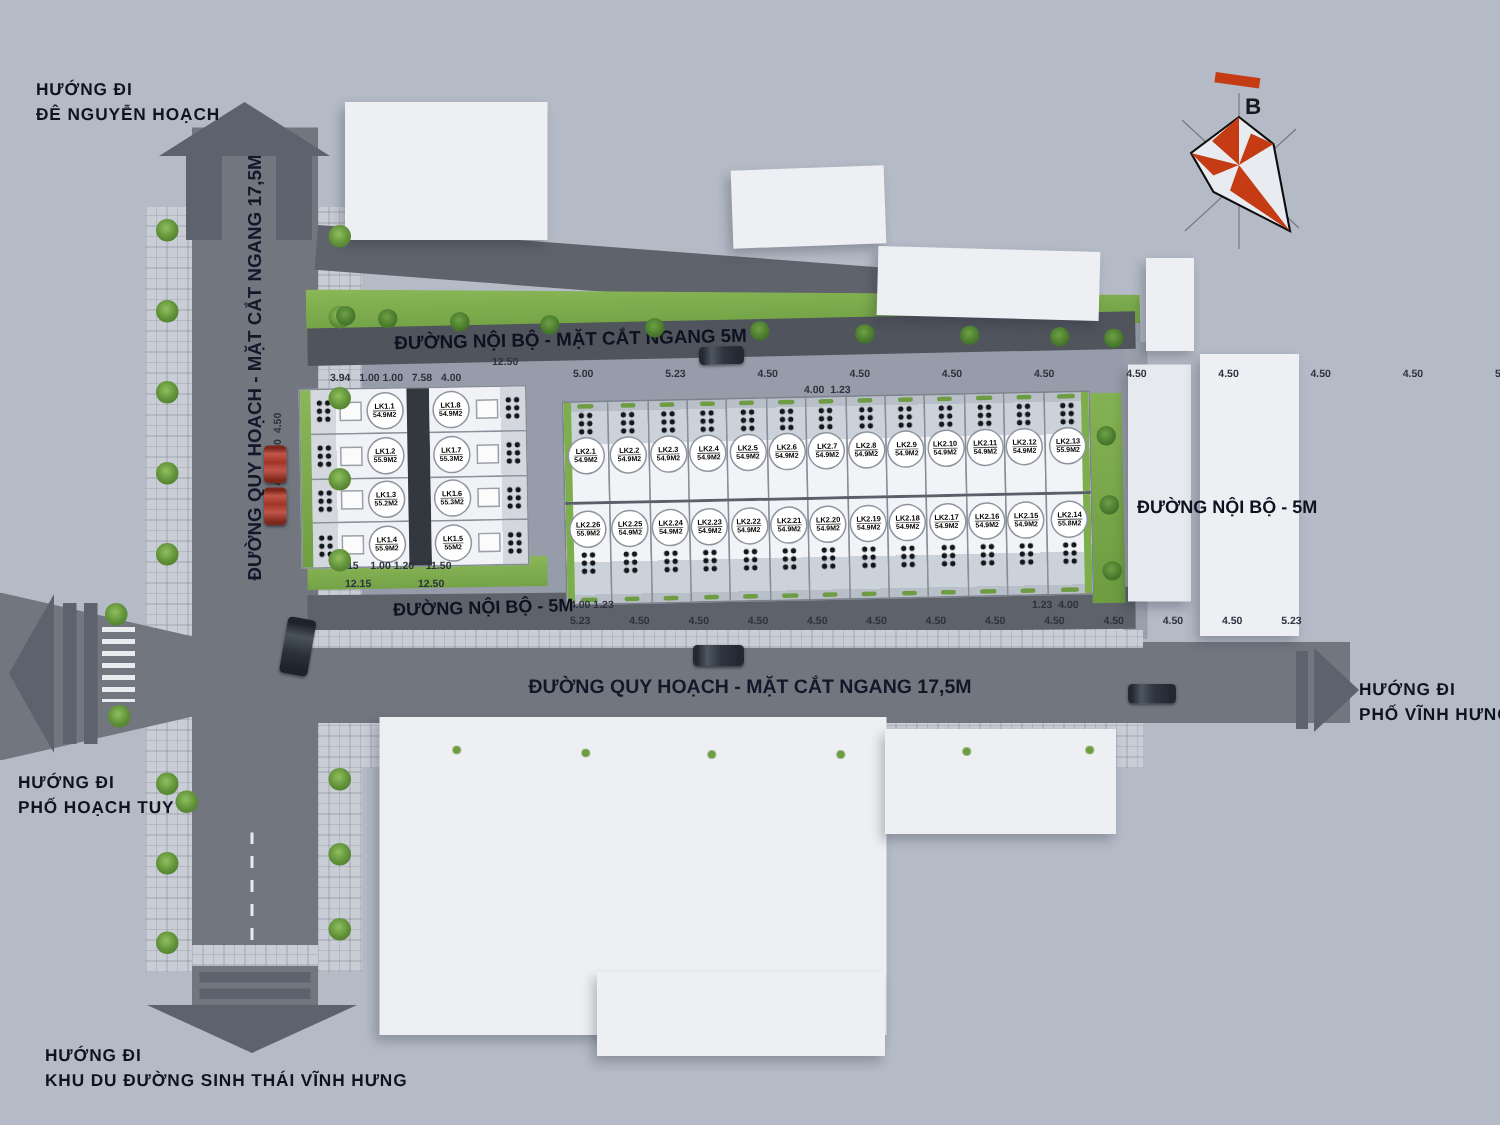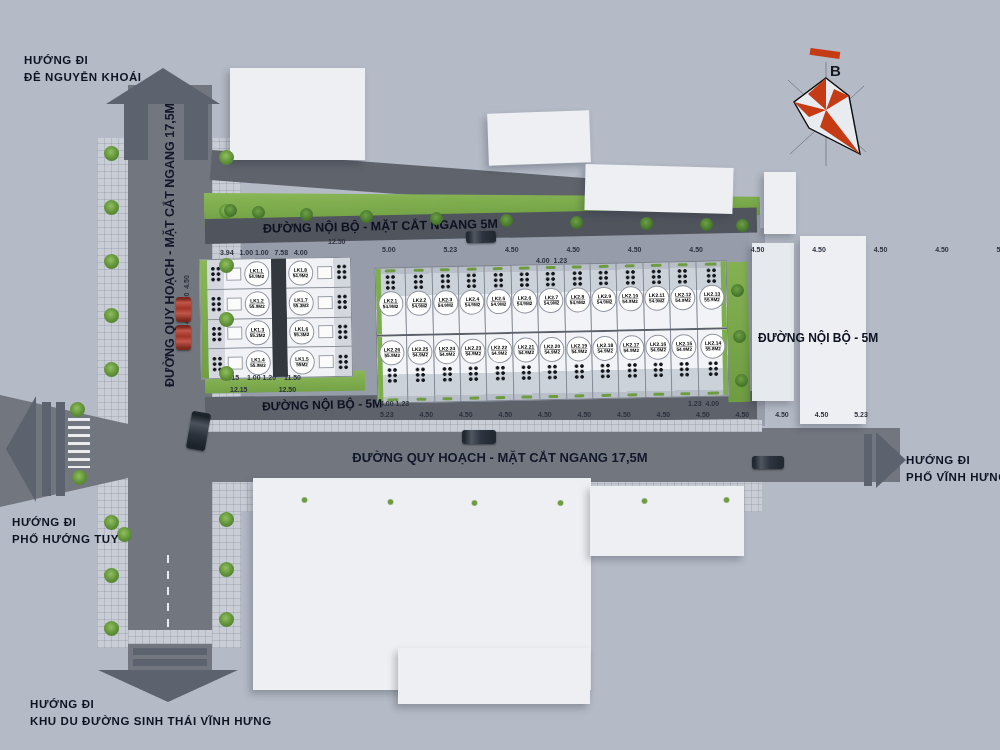--- a/index.html
+++ b/index.html
@@ -488,25 +488,25 @@
 
   <div class="abs" style="left:98px;top:670px;width:0;height:0;border-left:70px solid transparent;
               border-right:70px solid transparent;border-top:32px solid #5d636e;z-index:7;"></div>
   <div class="leg" style="left:133px;top:648px;width:74px;height:7px;"></div>
   <div class="leg" style="left:133px;top:659px;width:74px;height:7px;"></div>
 
   <div class="zebra-v" style="left:68px;top:418px;width:22px;height:50px;"></div>
 
   <div class="dirtext" style="left:24px;top:52px;">
     <span>HƯỚNG ĐI</span><br>
-    <span>ĐÊ NGUYỄN KHOÁI</span>
+    <span>ĐÊ NGUYỄN HOẠCH</span>
   </div>
   <div class="dirtext" style="left:12px;top:514px;">
     <span>HƯỚNG ĐI</span><br>
-    <span>PHỐ HƯỚNG TUY</span>
+    <span>PHỐ HOẠCH TUY</span>
   </div>
   <div class="dirtext" style="left:906px;top:452px;">
     <span>HƯỚNG ĐI</span><br>
     <span>PHỐ VĨNH HƯNG</span>
   </div>
   <div class="dirtext" style="left:30px;top:696px;">
     <span>HƯỚNG ĐI</span><br>
     <span>KHU DU ĐƯỜNG SINH THÁI VĨNH HƯNG</span>
   </div>
 

